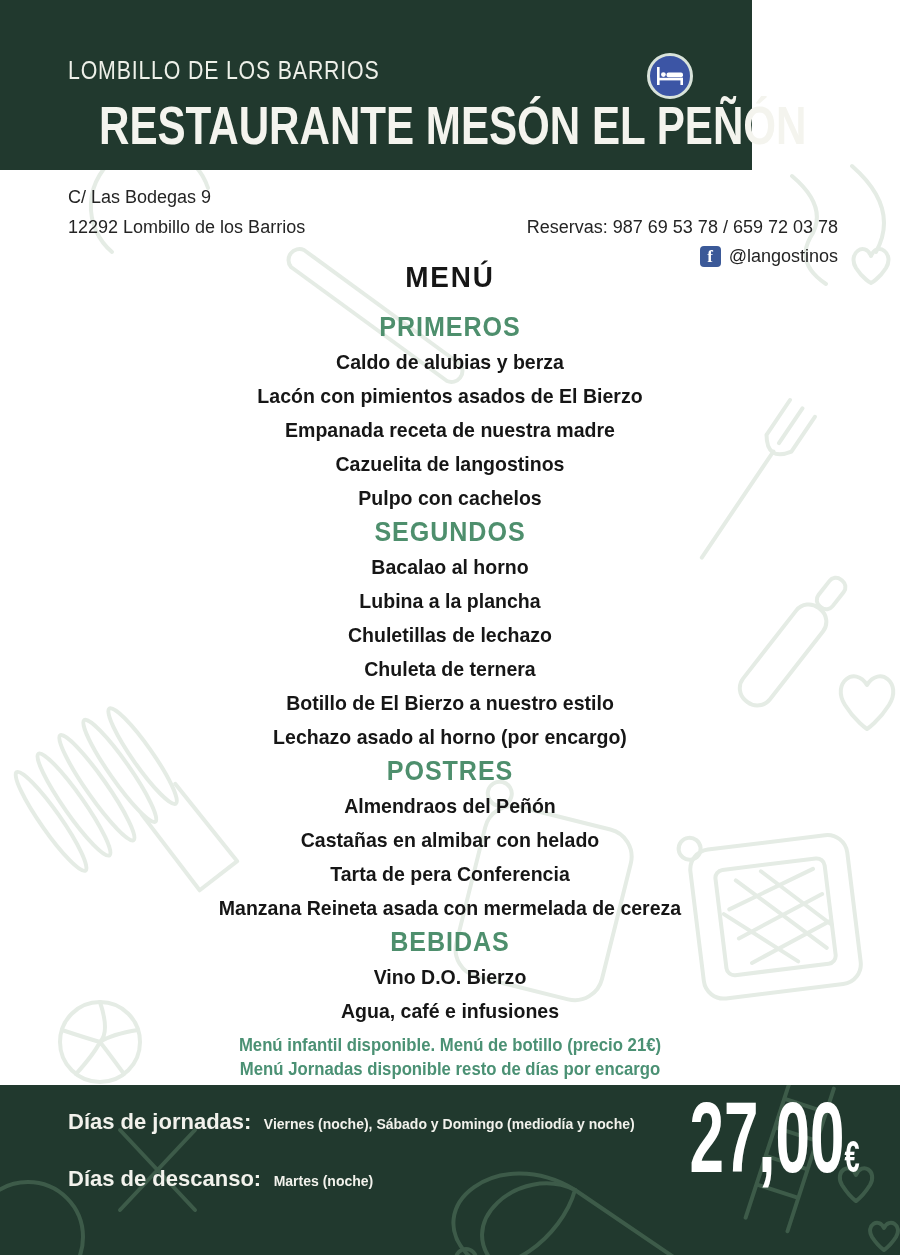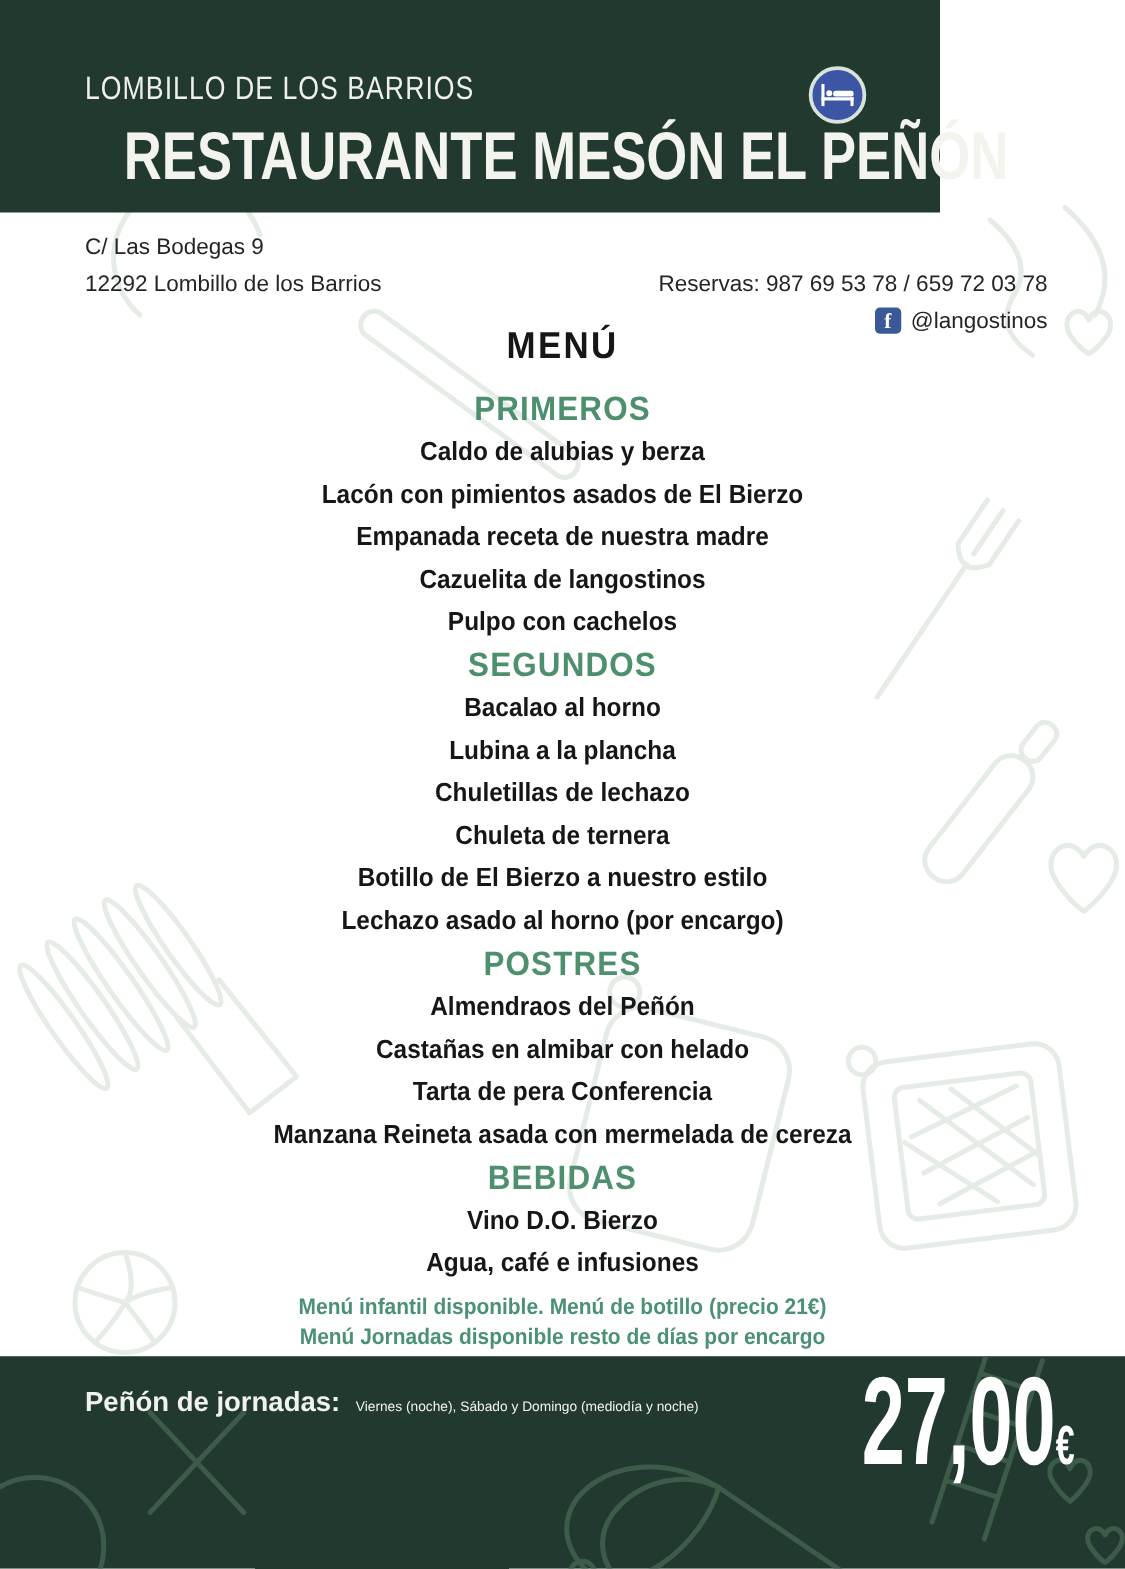--- a/index.html
+++ b/index.html
@@ -56,21 +56,21 @@
 
   
   .footer {
     position:absolute; left:0; bottom:0; width:900px; height:170px; background:#21392e;
     color:#f2f2ec; overflow:hidden;
   }
   .footer-row { position:absolute; left:68px; white-space:nowrap; }
   .footer-row.row1 { top:24px; }
   .footer-row.row2 { top:81px; }
   .f-label { font-size:22px; font-weight:bold; margin-right:8px; }
-  .f-value { font-size:11px; }
+  .f-value { font-size:14px;font-weight:bold; }
   .price {
     position:absolute; right:40px; top:0px; white-space:nowrap;
     transform:scaleX(0.62); transform-origin:right top; color:#ffffff;
   }
   .price-number { font-size:100px; font-weight:bold; line-height:1.05; }
   .price-euro { font-size:44px; font-weight:bold; }
 </style>
 </head>
 <body>
 
@@ -198,22 +198,26 @@
           <circle cx="466" cy="174" r="10"></circle>
         </g>
         <path d="M842 100 c-8 -14 8 -24 14 -10 c6 -14 22 -4 14 10 c-7 11 -14 16 -14 16 c0 0 -7 -5 -14 -16 z"></path>
         <path d="M872 152 c-7 -12 7 -20 12 -9 c5 -11 19 -3 12 9 c-6 9 -12 13 -12 13 c0 0 -6 -4 -12 -13 z"></path>
         <circle cx="28" cy="152" r="55"></circle>
         <path d="M120 45 L195 125 M195 45 L120 125"></path>
       </g>
     </svg>
 
     <div class="footer-row row1">
-      <span class="f-label">Peñón de jornadas:</span>
+      <span class="f-label">Días de jornadas:</span>
       <span class="f-value">Viernes (noche), Sábado y Domingo (mediodía y noche)</span>
+    </div>
+    <div class="footer-row row2">
+      <span class="f-label">Días de descanso:</span>
+      <span class="f-value">Martes (noche)</span>
     </div>
 
     <div class="price">
       <span class="price-number">27,00</span><span class="price-euro">€</span>
     </div>
   </div>
 
 </div>
 
 </body></html>

